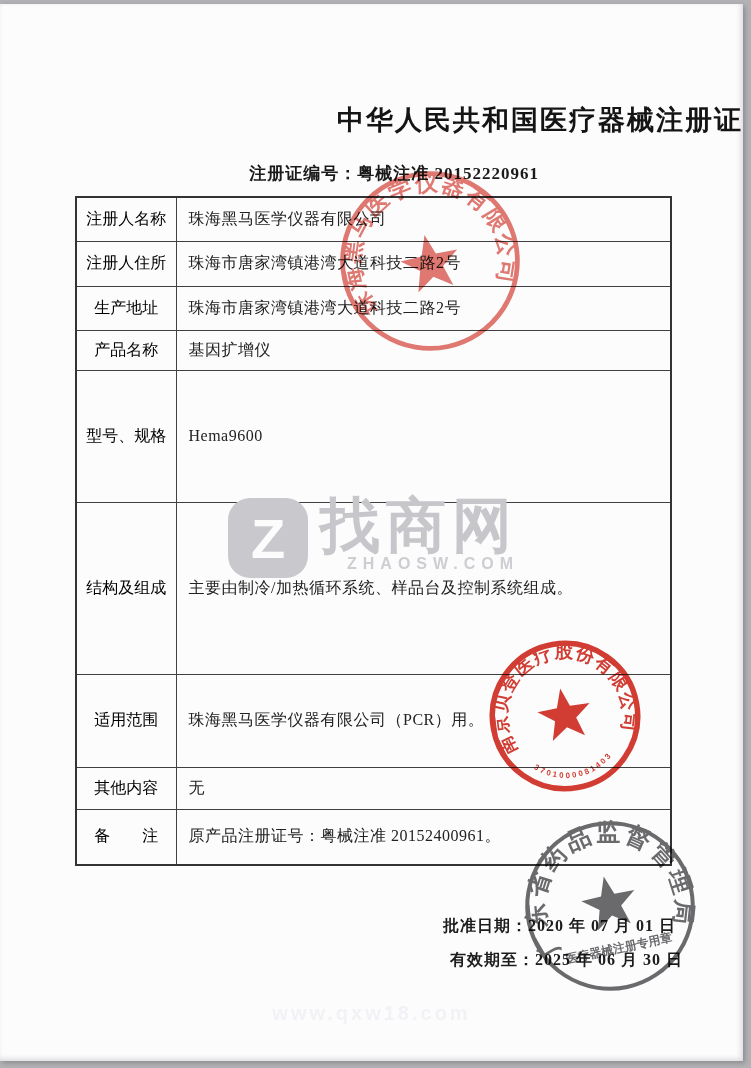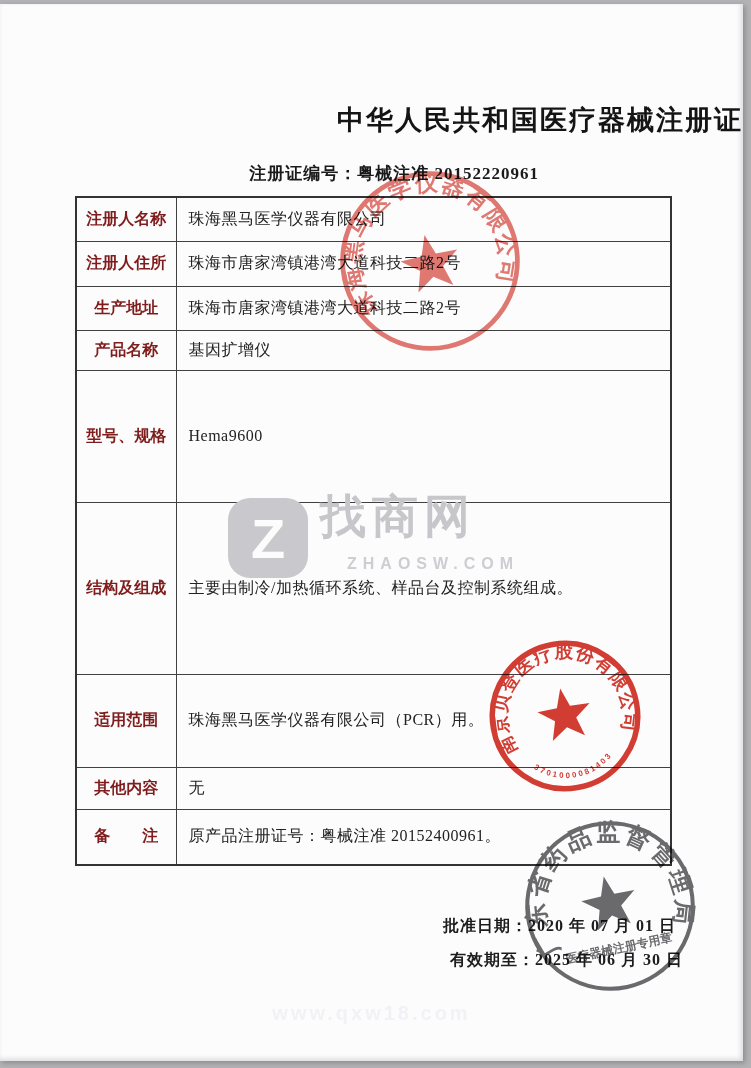--- a/index.html
+++ b/index.html
@@ -27,22 +27,22 @@
     padding-left:45px;
   }
 
   table.cert {
     position:absolute; left:75px; top:192px; width:597px;
     border-collapse:collapse; table-layout:fixed;
     border:2px solid #333;
   }
   table.cert td { border:1.5px solid #404040; vertical-align:middle; }
   td.lbl {
-    width:100px; text-align:center; font-weight:700;
-    font-size:16px; color:#7f1d1d;
+    width:100px; text-align:center; font-weight:400;
+    font-size:16px; color:#000000;
   }
   td.val {
     padding-left:12px; font-size:16px; color:#222; letter-spacing:.5px;
   }
   tr.r1{height:44px} tr.r2{height:45px} tr.r3{height:44px} tr.r4{height:40px}
   tr.r5{height:132px} tr.r6{height:172px} tr.r7{height:93px} tr.r8{height:45px}
   tr.r9{height:42px} tr.r10{height:56px}
 
   .footline { position:absolute; font-size:16px; font-weight:600; color:#1c1c1c; letter-spacing:1px; }
   .dept  { left:84px;  top:912px; }
@@ -53,21 +53,21 @@
   .wm-logo {
     position:absolute; left:228px; top:494px; width:80px; height:80px;
     background:#c9c9cd; border-radius:22px;
     display:flex; align-items:center; justify-content:center;
     font-family:"Liberation Sans", sans-serif;
     font-size:56px; font-weight:800; color:#fcfcfd; z-index:2;
   }
   .wm-text {
     position:absolute; left:320px; top:482px;
     font-family:"Liberation Sans", sans-serif;
-    font-size:46px; font-weight:700; color:#c7c7cb; letter-spacing:6px; z-index:2;
+    font-size:60px; font-weight:700; color:#c7c7cb; letter-spacing:6px; z-index:2;
   }
   .wm-domain {
     position:absolute; left:347px; top:551px;
     font-family:"Liberation Sans", sans-serif;
     font-size:16px; font-weight:600; color:#cdcdd2; letter-spacing:6px; z-index:2;
   }
   .page-wm {
     position:absolute; left:0; top:998px; width:100%; text-align:center;
     font-family:"Liberation Sans", sans-serif;
     font-size:20px; font-weight:700; color:#f2f2f6; letter-spacing:3px; z-index:1;

